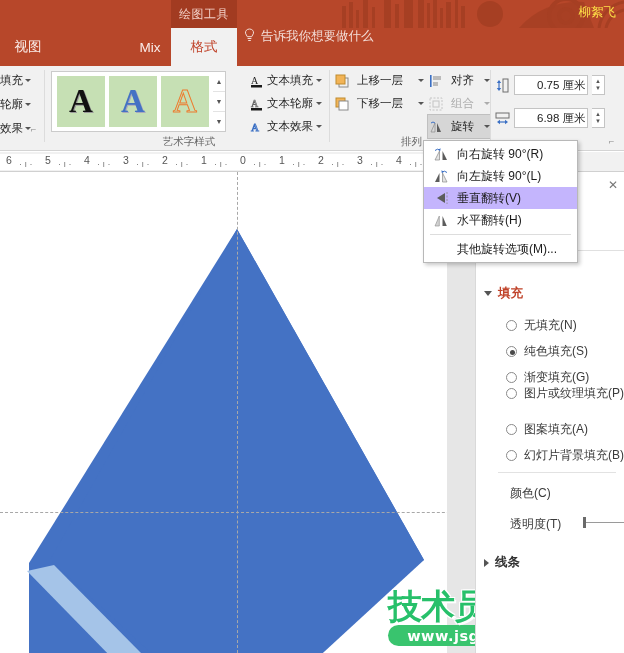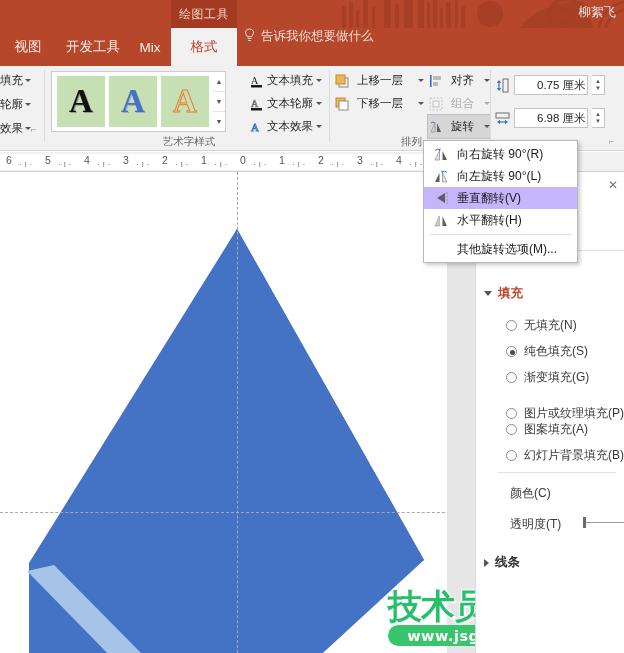--- a/index.html
+++ b/index.html
@@ -19,21 +19,21 @@
   }
   .tb-deco { position:absolute; top:0; right:0; width:330px; height:28px; overflow:hidden; }
   .tb-deco svg { display:block; }
   .ctx-tab-label {
     position:absolute; left:171px; top:0; width:66px; height:28px;
     background:#A23B21; color:#F2CFC6; font-size:12px;
     display:flex; align-items:center; justify-content:center;
     letter-spacing:0.5px;
   }
   .username {
-    position:absolute; right:8px; top:4px; color:#e5e5e5; font-size:12.5px;margin-left:22px;
+    position:absolute; right:8px; top:4px; color:#fde047; font-size:12.5px;margin-left:22px;
   }
 
   
   .tabbar {
     position:absolute; left:0; top:28px; width:624px; height:38px;
     background:#B7472A;
   }
   .tab {
     position:absolute; top:0; height:38px;
     display:flex; align-items:center; justify-content:center;
@@ -291,21 +291,20 @@
           <path d="M312 28 A24 24 0 0 1 330 10"></path>
         </g>
       </svg>
     </div>
     <div class="ctx-tab-label">绘图工具</div>
     <div class="username">柳絮飞</div>
   </div>
 
   <div class="tabbar">
     <div class="tab" style="left:2px;width:52px;">视图</div>
-    <div class="tab" style="left:57px;width:72px;">开发工具</div>
     <div class="tab" style="left:130px;width:40px;">Mix</div>
     <div class="tab active" style="left:171px;width:66px;">格式</div>
     <div class="tellme">
       <span class="bulb">
         <svg width="13" height="14" viewBox="0 0 13 14">
           <path d="M6.5 1 C3.8 1 2.2 3 2.5 5.2 C2.7 6.6 4 7.4 4.3 8.7 L8.7 8.7 C9 7.4 10.3 6.6 10.5 5.2 C10.8 3 9.2 1 6.5 1 Z" fill="none" stroke="#F3DED8" stroke-width="1"></path>
           <rect x="4.6" y="10" width="3.8" height="1" fill="#F3DED8"></rect>
           <rect x="5.2" y="12" width="2.6" height="1" fill="#F3DED8"></rect>
         </svg>
       </span>
@@ -565,21 +564,21 @@
       <span>无填充(N)</span>
     </div>
     <div class="radio-row" style="top:171px;">
       <span class="radio on"></span>
       <span>纯色填充(S)</span>
     </div>
     <div class="radio-row" style="top:197px;text-align:right;">
       <span class="radio"></span>
       <span>渐变填充(G)</span>
     </div>
-    <div class="radio-row" style="top:233px;">
+    <div class="radio-row" style="top:213px;">
       <span class="radio"></span>
       <span>图片或纹理填充(P)</span>
     </div>
     <div class="radio-row" style="top:249px;">
       <span class="radio"></span>
       <span>图案填充(A)</span>
     </div>
     <div class="radio-row" style="top:275px;">
       <span class="radio"></span>
       <span>幻灯片背景填充(B)</span>

